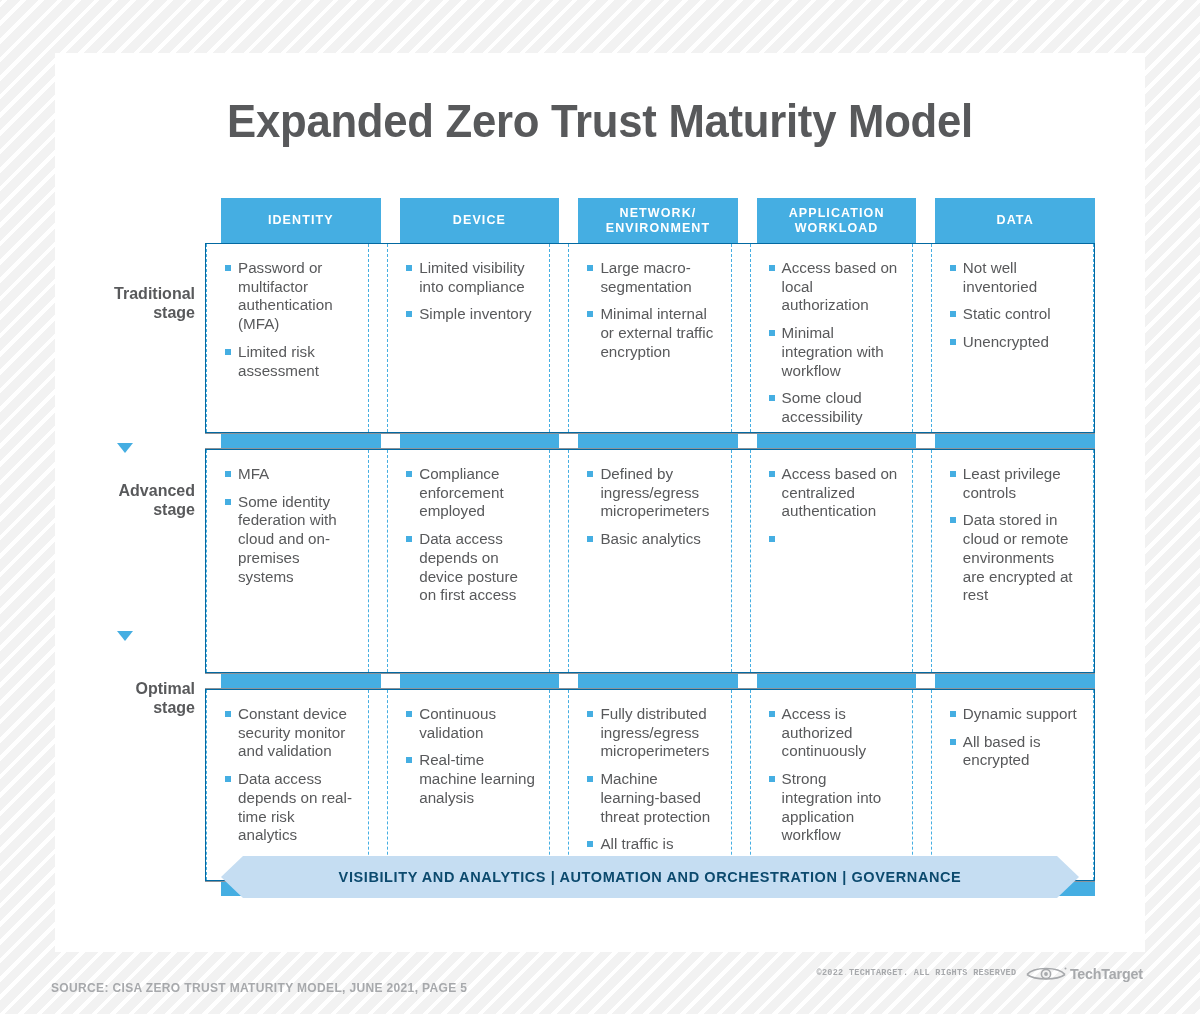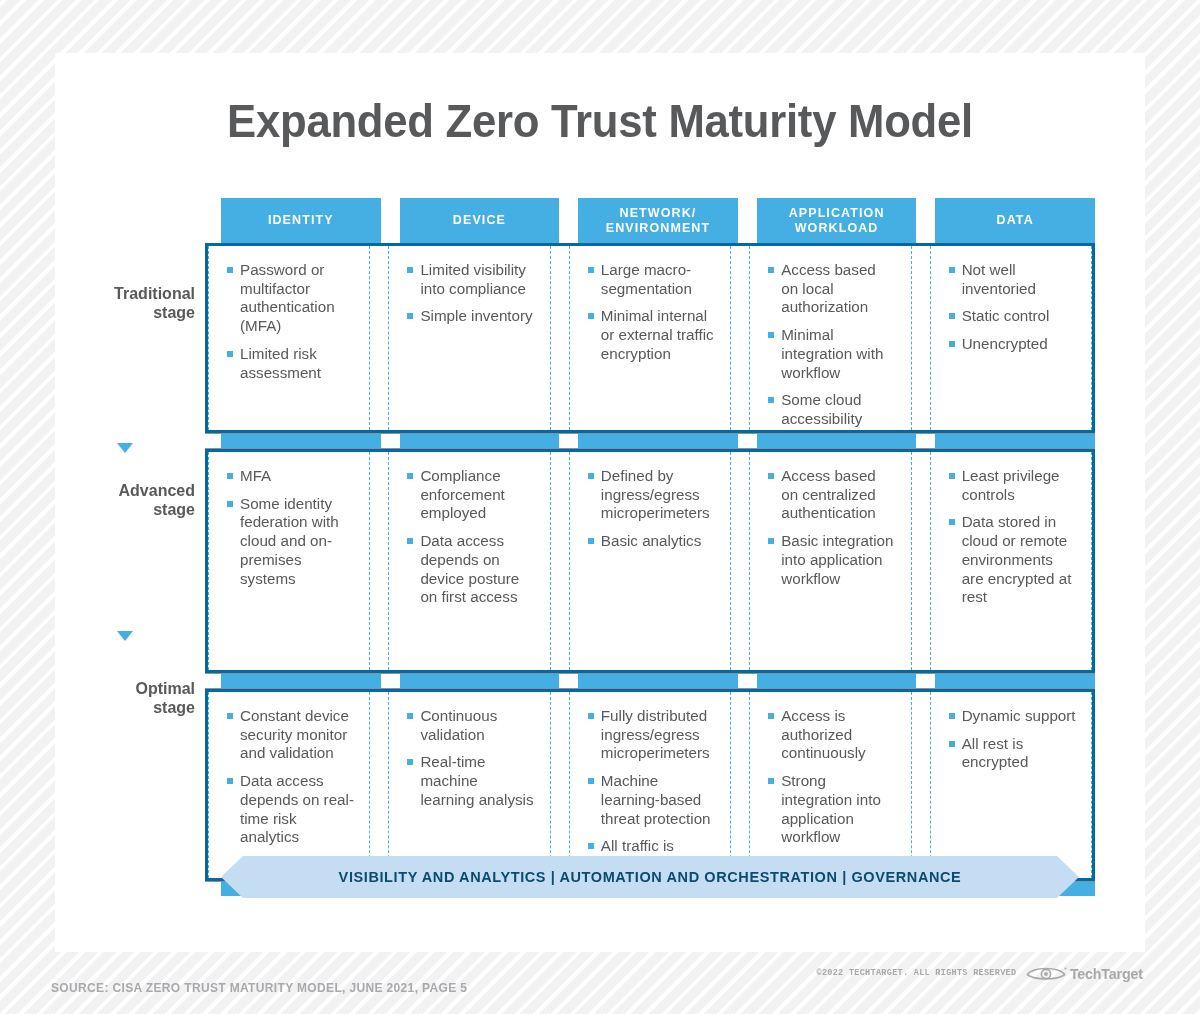--- a/index.html
+++ b/index.html
@@ -73,21 +73,21 @@
     display: flex;
     flex-direction: column;
     align-items: center;
     justify-content: center;
   }
   .col-header span { display: block; }
 
   .stage-block { position: relative; }
 
   .row-box {
-    border: 3px solid #0369a1;
+    border: 1px solid #0369a1;
     background: #ffffff;
     display: flex;
     box-sizing: border-box;
     position: relative;
   }
   .row-cell {
     flex: 1 1 0;
     padding: 15px 14px 15px 18px;
     box-sizing: border-box;
     border-left: 1px dashed #45aee2;
@@ -318,21 +318,21 @@
             </div>
             <div class="row-cell">
               <ul class="bullet-list">
                 <li><span class="sq"></span><span>Defined by ingress/egress microperimeters</span></li>
                 <li><span class="sq"></span><span>Basic analytics</span></li>
               </ul>
             </div>
             <div class="row-cell">
               <ul class="bullet-list">
                 <li><span class="sq"></span><span>Access based on centralized authentication</span></li>
-                <li><span class="sq"></span><span>Basic integration into application workflow</span></li>
+                <li><span class="sq"></span></li>
               </ul>
             </div>
             <div class="row-cell">
               <ul class="bullet-list">
                 <li><span class="sq"></span><span>Least privilege controls</span></li>
                 <li><span class="sq"></span><span>Data stored in cloud or remote environments are encrypted at rest</span></li>
               </ul>
             </div>
           </div>
           <div class="bar-row">
@@ -366,21 +366,21 @@
             </div>
             <div class="row-cell">
               <ul class="bullet-list">
                 <li><span class="sq"></span><span>Access is authorized continuously</span></li>
                 <li><span class="sq"></span><span>Strong integration into application workflow</span></li>
               </ul>
             </div>
             <div class="row-cell">
               <ul class="bullet-list">
                 <li><span class="sq"></span><span>Dynamic support</span></li>
-                <li><span class="sq"></span><span>All rest is encrypted</span></li>
+                <li><span class="sq"></span><span>All based is encrypted</span></li>
               </ul>
             </div>
           </div>
           <div class="bar-row last">
             <div class="bar-seg"></div>
             <div class="bar-seg"></div>
             <div class="bar-seg"></div>
             <div class="bar-seg"></div>
             <div class="bar-seg"></div>
           </div>

